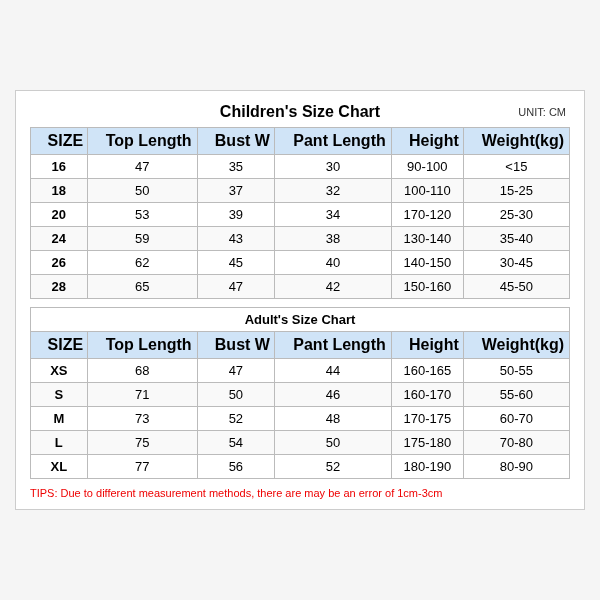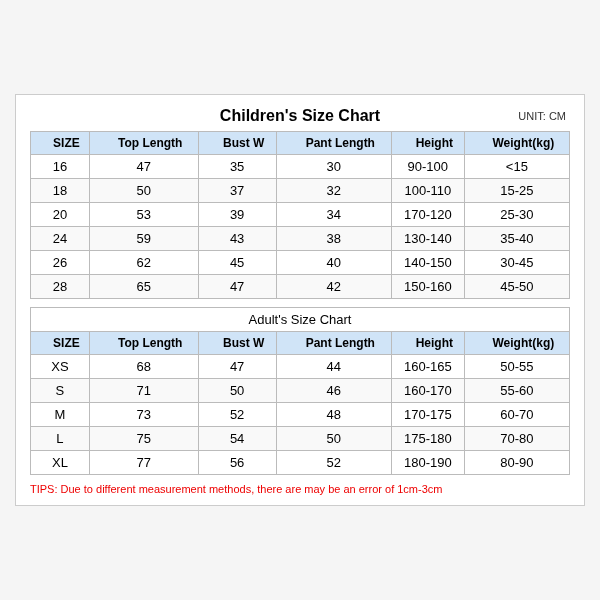--- a/index.html
+++ b/index.html
@@ -44,25 +44,25 @@
     }
     th, td {
       border: 1px solid #bbb;
       text-align: center;
       padding: 4px 2px;
       font-size: 13px;
     }
     th {
       background: #d0e4f7;
       font-weight: bold;
-      font-size: 12px;
+      font-size: 16px;
       padding-left: 15px;
     }
     td:first-child {
-      font-weight: normal;
+      font-weight: bold;
     }
     tr:nth-child(even) td {
       background: #f9f9f9;
     }
     tr:nth-child(odd) td {
       background: #fff;
     }
     .tips {
       font-size: 11px;
       color: #e00;

